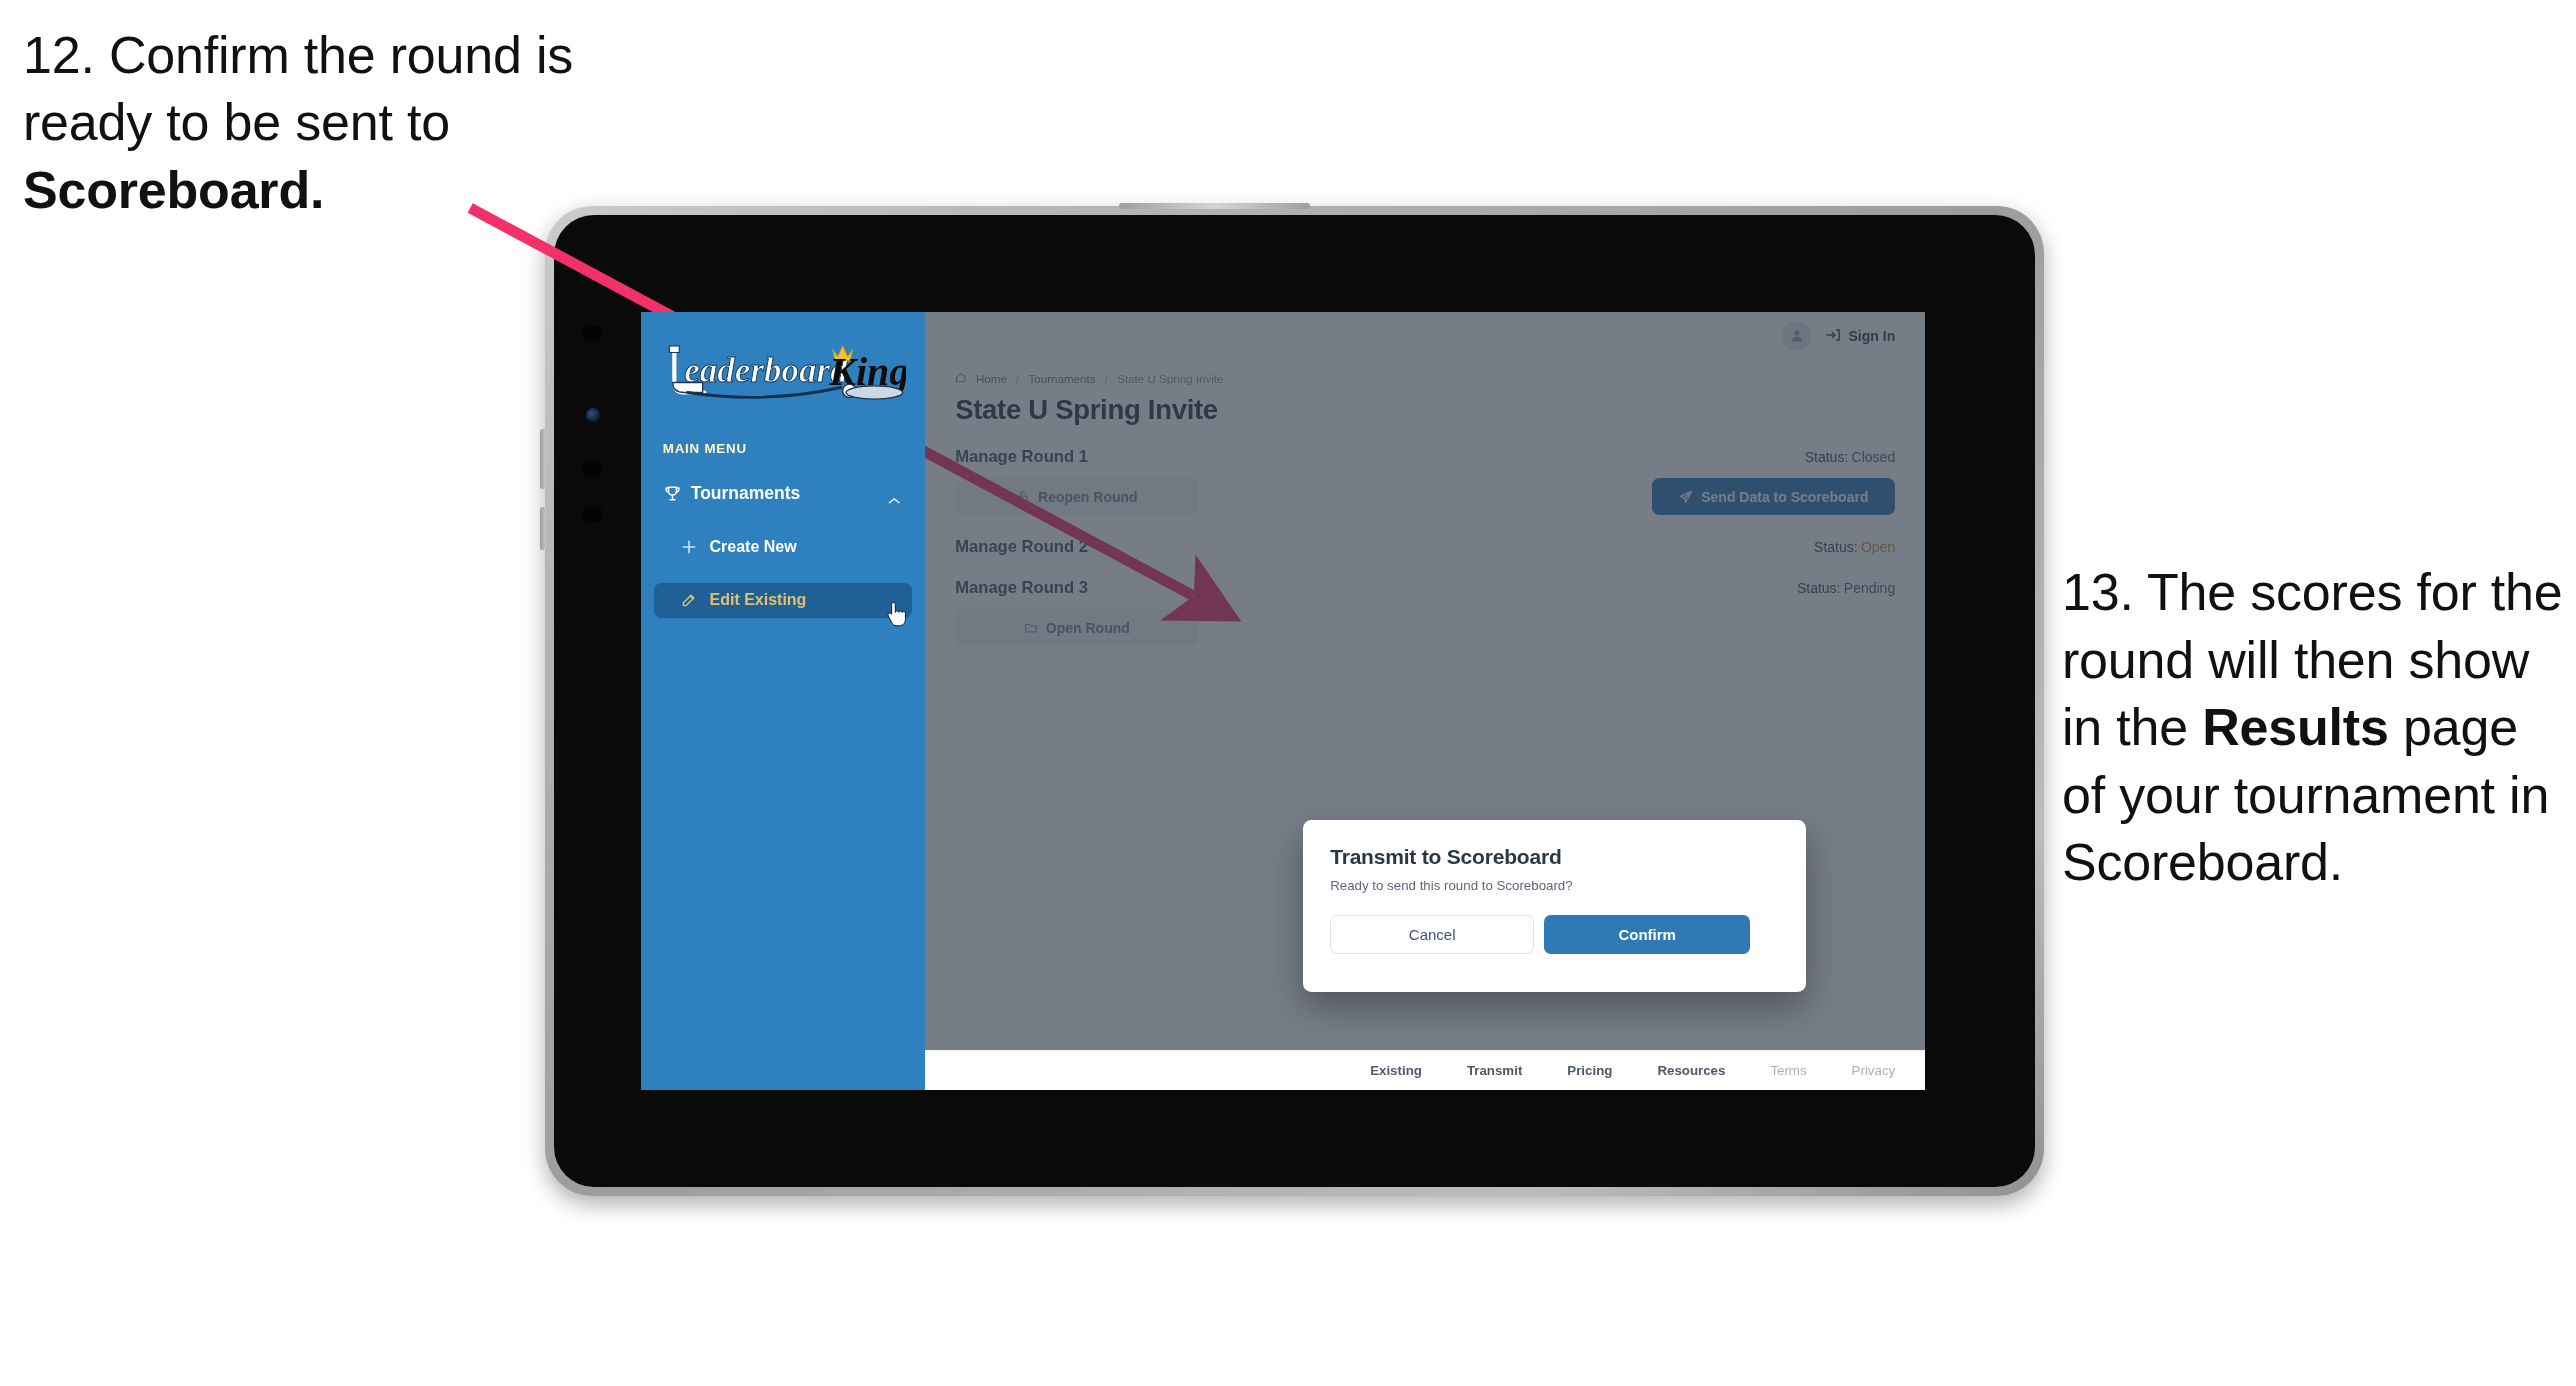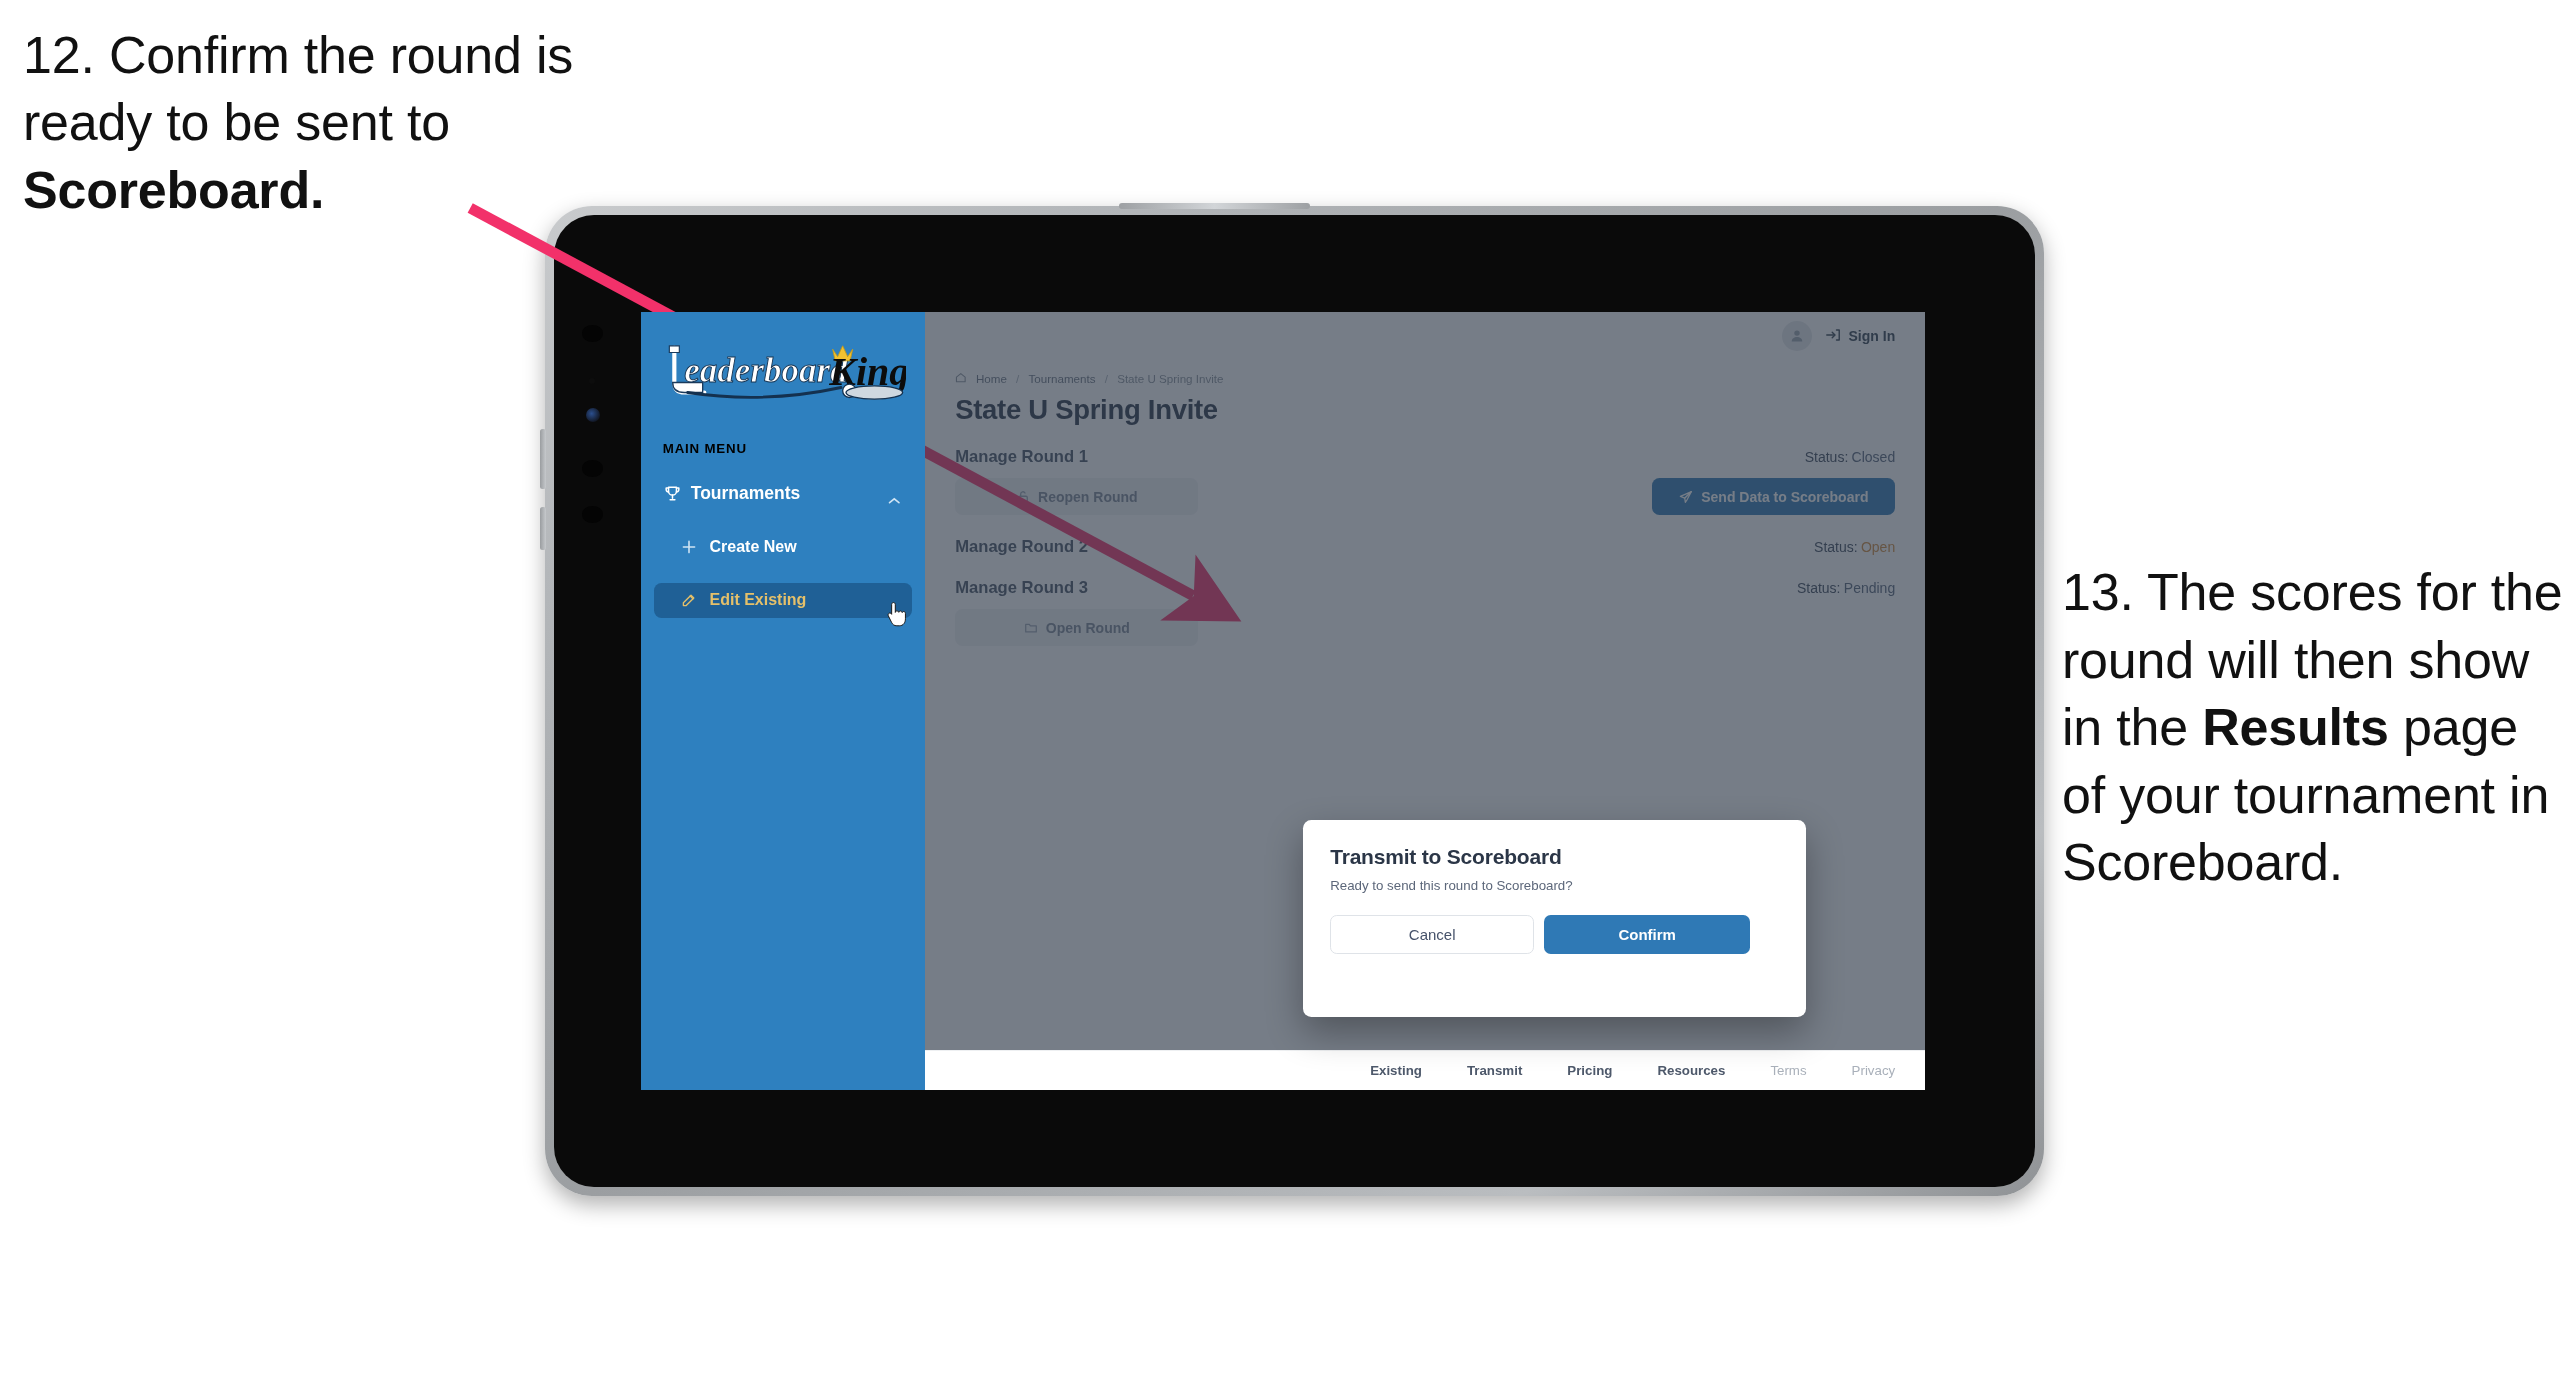--- a/index.html
+++ b/index.html
@@ -90,21 +90,21 @@
   }
   #brand-logo {
     position: relative;
     margin: 5px 0 0 15px;
     width: 250px; height: 77px;
   }
   .logo-svg { width: 250px; height: 77px; display:block; }
 
   #main-menu-label {
     margin: 25px 0 0 21.6px;
-    color: #000000;
+    color: #fef9c3;
     font-size: 13.3px;
     font-weight: 700;
     letter-spacing: 0.8px;
   }
   .nav-item {
     display: flex; align-items: center;
     margin: 20px 13.3px 0 13.3px;
     padding: 7.5px 8.3px;
     border-radius: 6.7px;
     color: #ffffff;
@@ -218,21 +218,21 @@
 
   
   #scrim {
     position: absolute; left: 284px; top: 0; right: 0; bottom: 40px;
     background: rgba(47,57,73,0.66);
     z-index: 5;
   }
   #modal {
     position: absolute;
     left: 662px; top: 508px;
-    width: 503px; height: 197px;
+    width: 503px; height: 172px;
     background: #ffffff;
     border-radius: 8.3px;
     box-shadow: 0 15px 37px rgba(0,0,0,.32);
     z-index: 6;
     padding: 25px 27px 0 27px;
   }
   #modal-title { font-size: 21px; font-weight: 700; color: #2b3647; letter-spacing: -0.2px; }
   #modal-body  { margin-top: 9.2px; font-size: 13.3px; color: #5c677a; }
   #modal-actions { margin-top: 21.6px; display: flex; gap: 10px; }
   #modal-cancel {

